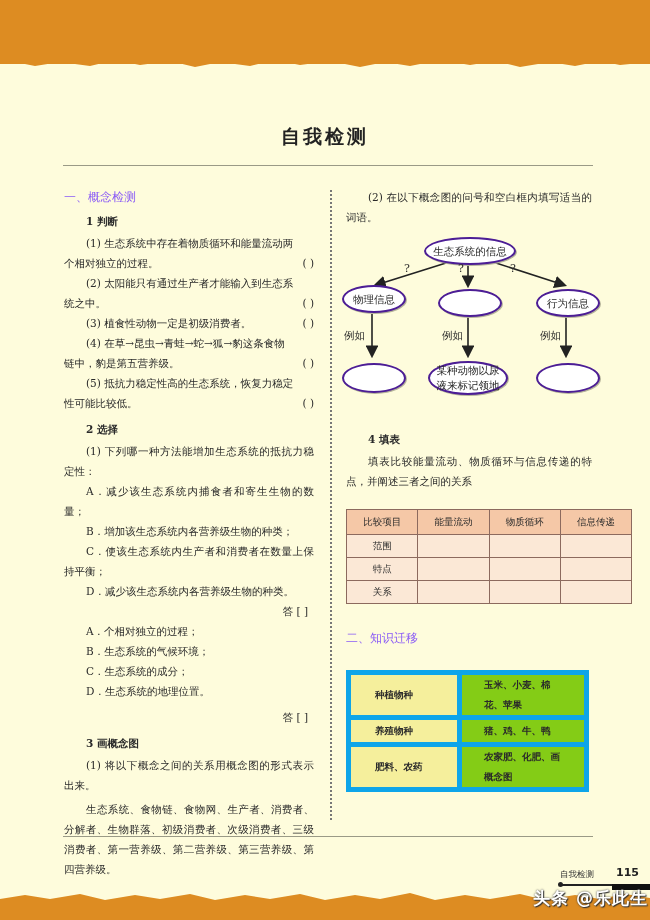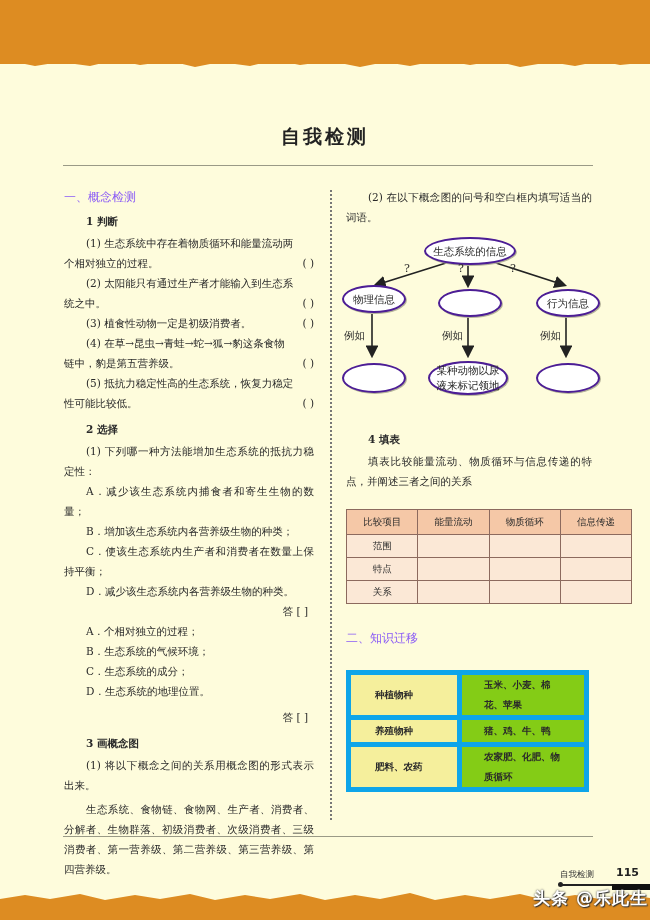--- a/index.html
+++ b/index.html
@@ -186,21 +186,21 @@
         <tr>
       <td class="k">种植物种</td>
       <td class="v">玉米、小麦、棉花、苹果</td>
     </tr>
     <tr>
       <td class="k">养殖物种</td>
       <td class="v">猪、鸡、牛、鸭</td>
     </tr>
     <tr>
       <td class="k">肥料、农药</td>
-      <td class="v">农家肥、化肥、物质循环</td>
+      <td class="v">农家肥、化肥、画概念图</td>
     </tr>
   </tbody>
     </table>
 </div>
 
 <div class="rule" style="top:836px;"></div>
 
 <svg class="bottom-edge" viewBox="0 0 650 14" preserveAspectRatio="none">
   <path d="M0,14 L650,14 L650,8 L625,4 L600,9 L575,5 L545,10 L520,4 L490,9 L465,5 L435,10 L410,3 L380,9 L355,5 L325,10 L300,4 L270,9 L245,5 L215,10 L190,4 L160,9 L135,5 L105,10 L80,4 L50,9 L25,5 L0,9 Z" fill="#dd8c22"></path>
 </svg>

